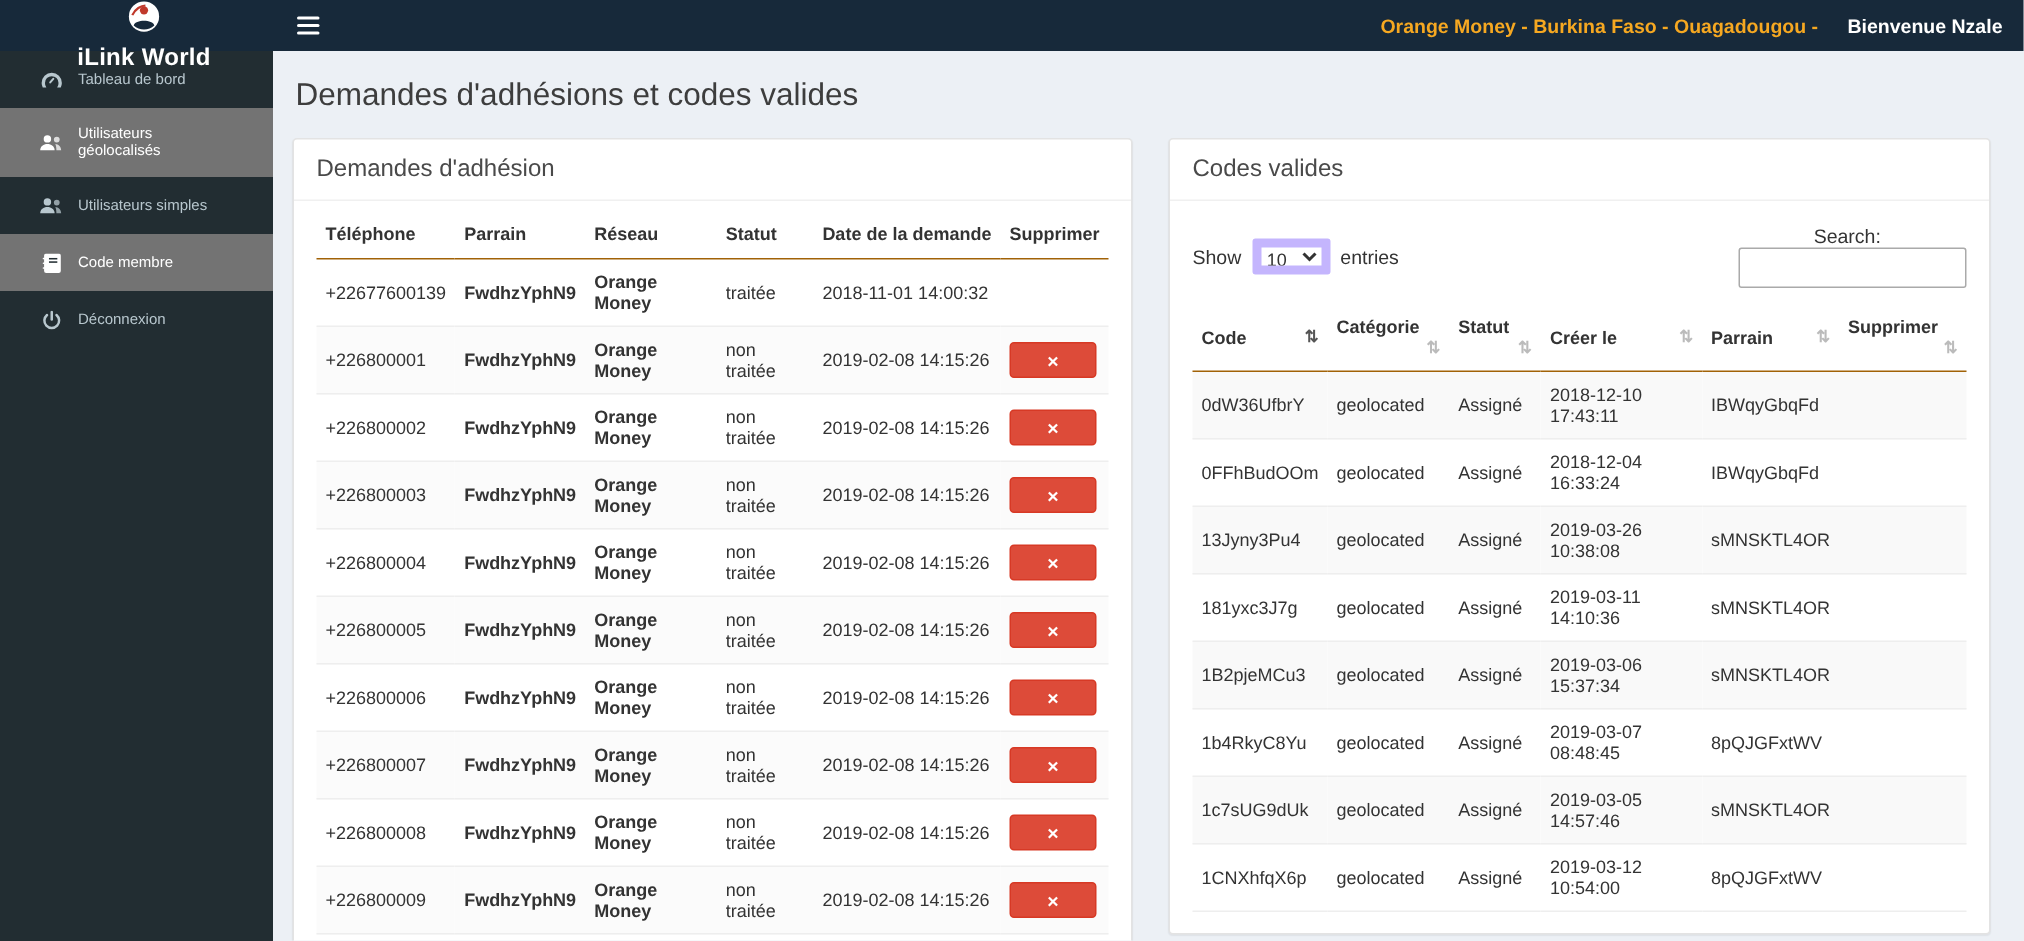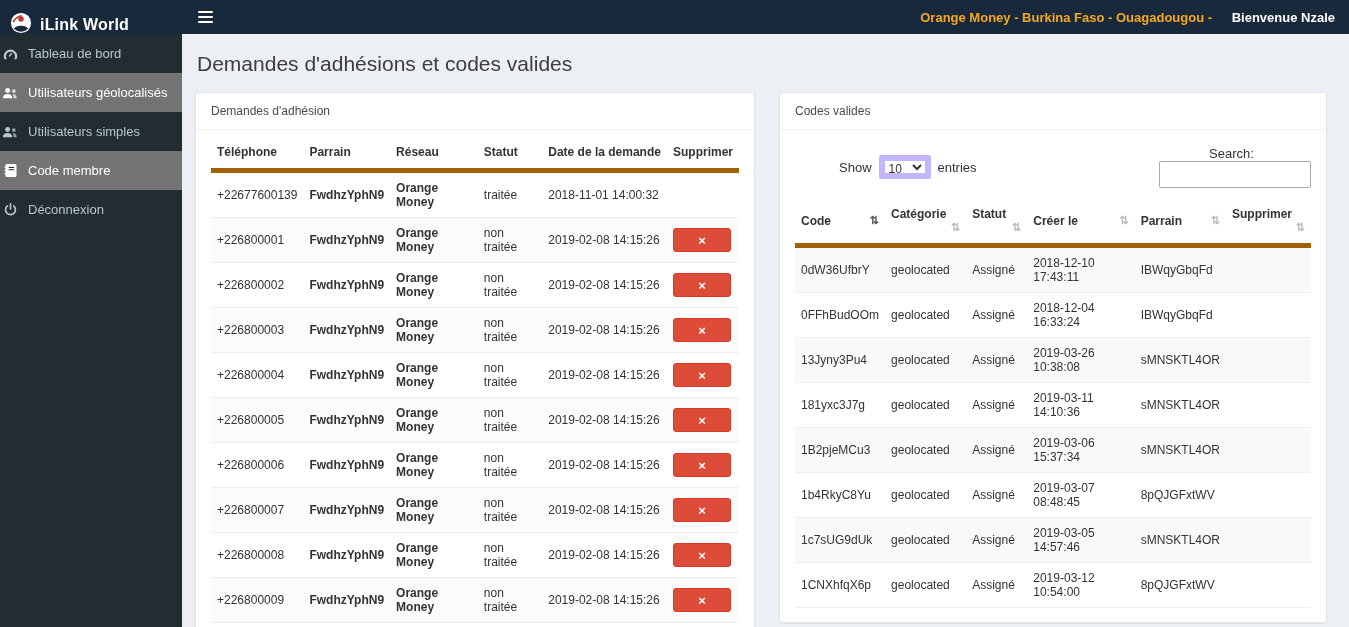--- a/index.html
+++ b/index.html
@@ -9,77 +9,77 @@
     background: #ecf0f5;
     color: #333;
   }
 
   
   .topbar {
     position: fixed; top: 0; left: 0; width: 100%; height: 34px;
     background: #17293a; display: flex; align-items: center; z-index: 20;
   }
   .brand {
-    width: 182px; height: 100%; display: flex; align-items: flex-end;
-    gap: 8px; padding-left: 10px; flex-shrink: 0;
+    width: 182px; height: 100%; display: flex; align-items: center;
+    gap: 8px; padding-left: 10px; flex-shrink: 0; flex-direction: column;
   }
   .brand-text { color: #fff; font-size: 16px; font-weight: 600; letter-spacing: .2px; }
   .hamburger {
     width: 46px; height: 34px; display: flex; flex-direction: column;
     justify-content: center; align-items: center; gap: 3px; cursor: pointer;
   }
   .hamburger span { display: block; width: 15px; height: 2px; background: #fff; border-radius: 1px; }
   .topbar-right { margin-left: auto; padding-right: 14px; font-size: 13px; font-weight: bold; white-space: nowrap; }
   .ctx-orange { color: #f6a821; }
   .ctx-white  { color: #ffffff; margin-left: 16px; }
 
   
   .sidebar {
     position: fixed; top: 34px; left: 0; width: 182px; height: 593px;
     background: #222d32; z-index: 10;
   }
   .side-item {
     display: flex; align-items: center; gap: 10px;
-    padding: 12px 2px; color: #b8c7ce; font-size: 13px; cursor: pointer;
+    padding: 12px 26px; color: #b8c7ce; font-size: 10px; cursor: pointer;
   }
   .side-item.active { background: #737373; color: #fff; }
   .side-icon { width: 16px; height: 14px; display: inline-flex; align-items: center; justify-content: center; flex-shrink: 0; }
   .side-icon svg { display: block; }
 
   
   .main { margin-left: 182px; margin-top: 34px; padding: 14px 22px 0 13px; height: 593px; overflow: hidden; }
   .page-title { font-size: 21px; font-weight: 400; color: #3d3d3d; margin: 4px 0 16px 2px; }
 
   .panels { display: flex; gap: 24px; align-items: flex-start; }
   .panel {
     background: #fff; border: 1px solid #e3e3e3; border-radius: 3px;
     box-shadow: 0 1px 1px rgba(0,0,0,.06);
   }
   .panel-left  { width: 560px; }
   .panel-right { width: 548px; }
-  .panel-header { padding: 11px 15px; font-size: 12px; color: #4a4a4a; border-bottom: 1px solid #f0f0f0; }
+  .panel-header { padding: 11px 15px; font-size: 16px; color: #4a4a4a; border-bottom: 1px solid #f0f0f0; }
   .panel-body { padding: 6px 15px 14px; }
 
   table { width: 100%; border-collapse: collapse; font-size: 12px; color: #333; }
-  th { text-align: left; padding: 9px 6px; border-bottom: 5px solid #a16207; font-size: 12px; white-space: nowrap; }
+  th { text-align: left; padding: 9px 6px; border-bottom: 1px solid #a16207; font-size: 12px; white-space: nowrap; }
   td { padding: 8px 6px; border-bottom: 1px solid #eee; vertical-align: middle; }
 
   
   .table-adh tbody tr:nth-child(even) { background: #fbfbfb; }
   .table-adh td.cell-parrain, .table-adh td.cell-reseau { font-weight: bold; }
   .btn-delete {
     background: #dd4b39; border: 1px solid #d73925; color: #fff;
     width: 58px; height: 24px; border-radius: 3px; font-weight: bold;
     font-size: 13px; line-height: 1; cursor: pointer;
     font-family: "Liberation Sans", sans-serif;
   }
 
   
   .table-controls { display: flex; align-items: center; justify-content: space-between; padding: 10px 0 10px; font-size: 13px; }
-  .controls-left { display: flex; align-items: center; margin-left: 44px; }
+  .controls-left { display: flex; align-items: center; }
   .controls-right { display: flex; align-items: center; flex-direction: column; }
   .dt-select {
     margin: 0 7px; height: 24px; min-width: 52px;
     border: 6px solid #c4b5fd; border-radius: 2px; font-size: 12px;
     font-family: "Liberation Sans", sans-serif; background: #fff; color: #333;
   }
   .dt-search {
     margin-left: 7px; height: 27px; width: 152px;
     border: 1px solid #aaa; border-radius: 2px; padding: 0 6px;
     font-size: 13px; font-family: "Liberation Sans", sans-serif;

